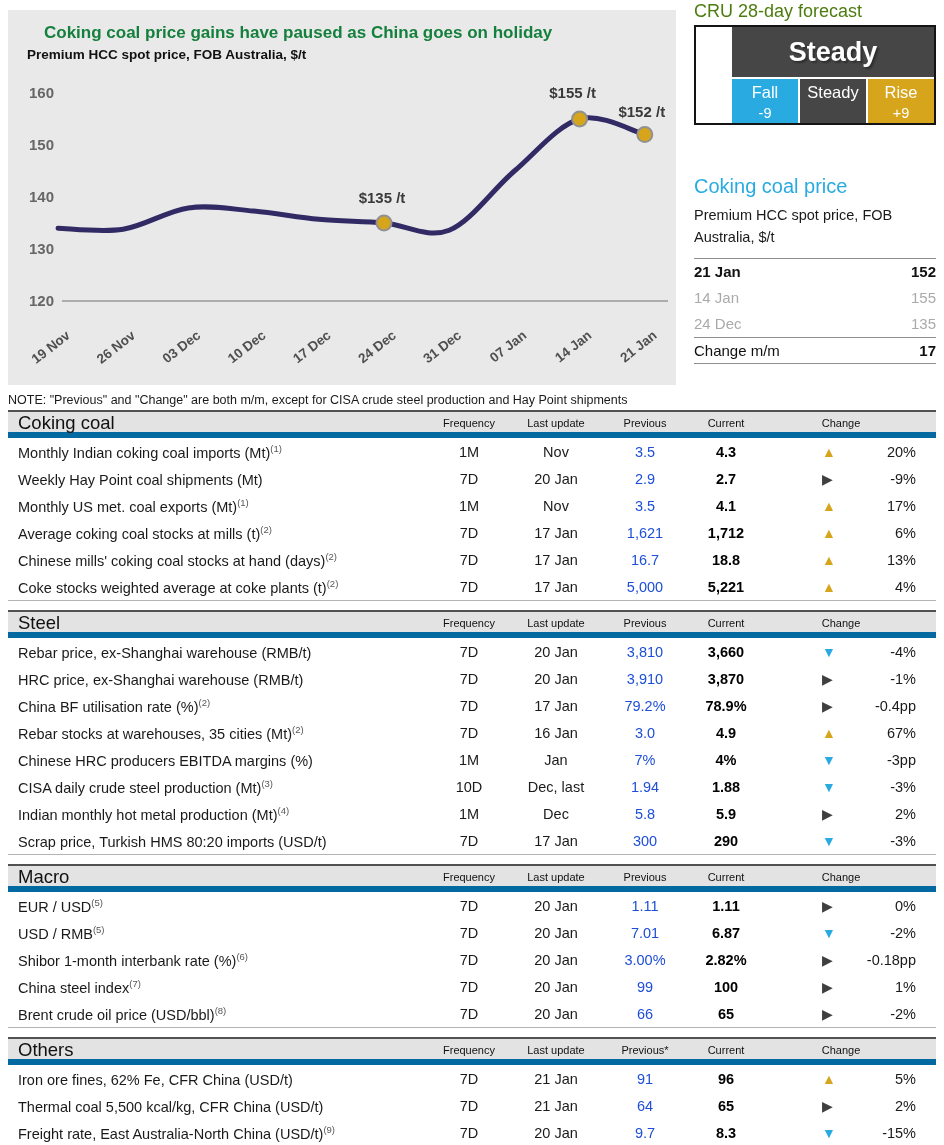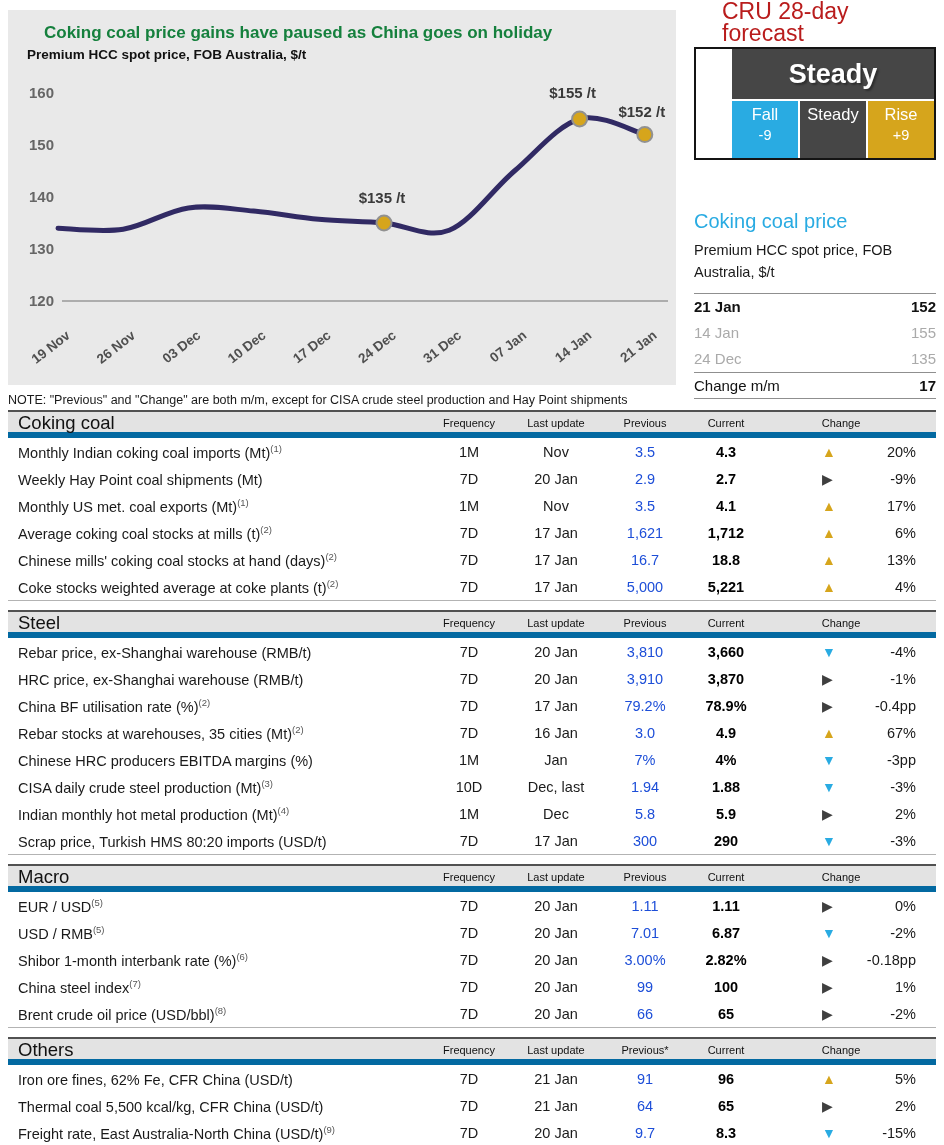--- a/index.html
+++ b/index.html
@@ -7,25 +7,25 @@
   .page { width:944px; height:1145px; background:#fff; position:relative; overflow:hidden; }
 
   
   .top { position:relative; height:388px; }
   .chart-panel { position:absolute; left:8px; top:10px; width:668px; height:375px; background:#e9e9e9; }
   .chart-title { position:absolute; left:36px; top:13px; font-size:17px; font-weight:bold; color:#15803d; }
   .chart-subtitle { position:absolute; left:19px; top:37px; font-size:13.5px; font-weight:bold; color:#111; }
   .chart-svg { position:absolute; left:0; top:0; width:668px; height:375px; overflow:visible; }
 
   .right-panel { position:absolute; left:694px; top:0; width:242px; }
-  .forecast-heading { font-size:23px; color:#b91c1c; line-height:22px;margin-left:28px; }
+  .forecast-heading { font-size:18px; color:#4d7c0f; line-height:22px; }
   .forecast-box { margin-top:3px; border:2px solid #141414; background:#fff; display:flex; flex-direction:column; gap:2px;padding-left:36px; }
   .forecast-main { height:50px; background:#464646; color:#fff; display:flex; align-items:center; justify-content:center;
                    font-size:27px; font-weight:bold; text-shadow:2px 2px 2px rgba(0,0,0,0.35); }
-  .forecast-row { display:grid; grid-template-columns:1fr 1fr 1fr; gap:2px; height:57px; }
+  .forecast-row { display:grid; grid-template-columns:1fr 1fr 1fr; gap:2px; height:44px; }
   .forecast-cell { display:flex; flex-direction:column; align-items:center; padding-top:4px; color:#fff; }
   .forecast-cell .fc-label { font-size:16.5px; }
   .forecast-cell .fc-value { font-size:14.5px; margin-top:3px; }
 
   .price-heading { margin-top:50px; font-size:20px; color:#29ABE2; }
   .price-subtitle { margin-top:6px; font-size:14.5px; line-height:1.55; color:#1a1a1a; width:230px; }
   .price-table { margin-top:9px; border-top:1px solid #8f8f8f; border-bottom:1px solid #8f8f8f; }
   .price-row { height:26px; display:flex; justify-content:space-between; align-items:center; font-size:15px; }
   .price-row.bold { font-weight:bold; color:#111; }
   .price-row.muted { color:#aaaaaa; }

